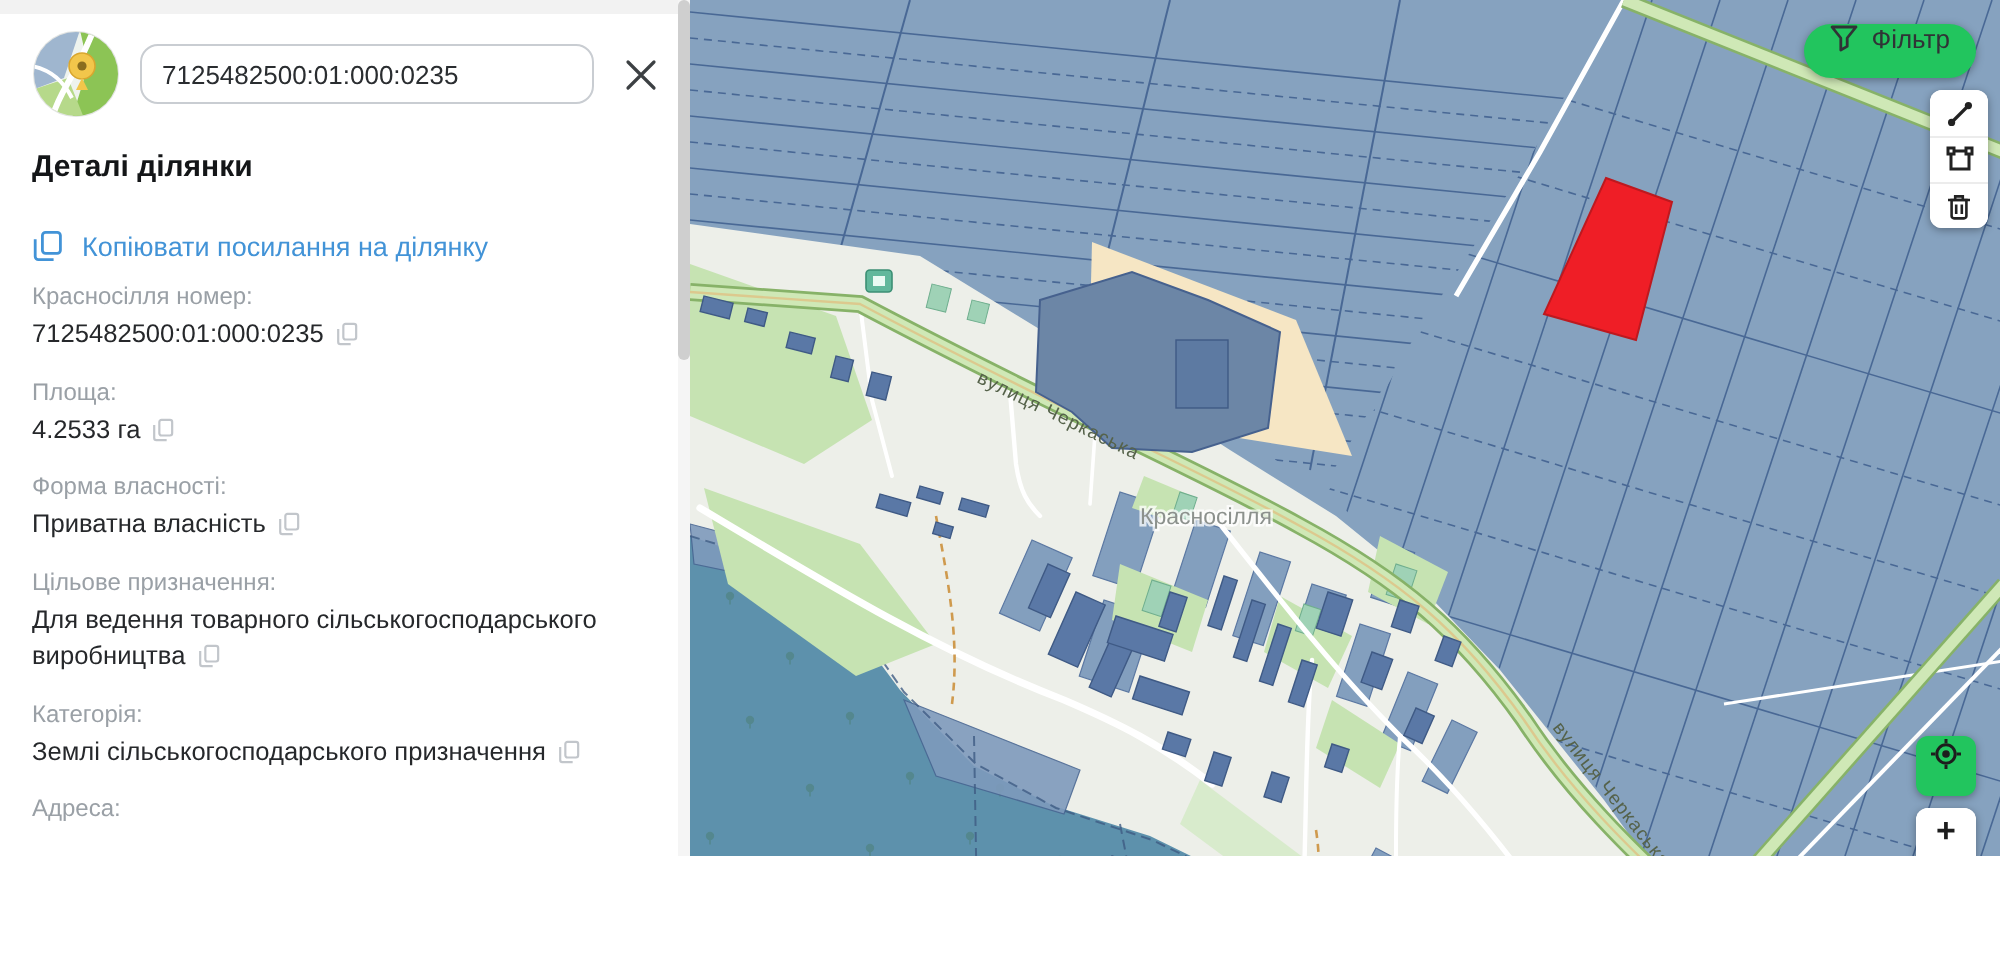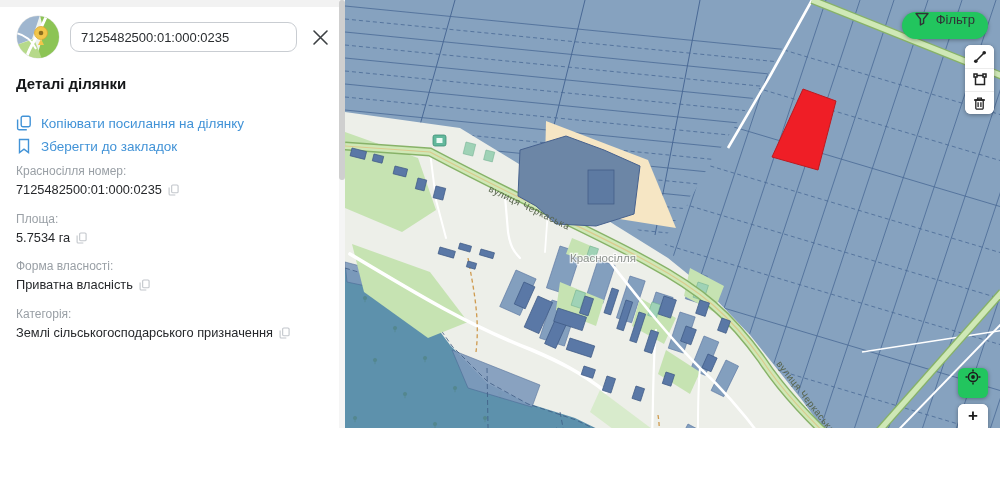--- a/index.html
+++ b/index.html
@@ -82,54 +82,59 @@
 
     <h1>Деталі ділянки</h1>
 
     <div class="action-link">
       <svg width="16" height="16" viewBox="0 0 16 16" fill="none" stroke="#4293d7" stroke-width="1.4">
         <rect x="5.2" y="1.2" width="9" height="10.5" rx="1.6"></rect>
         <path d="M10.8,14.8 H3.2 A1.6,1.6 0 0 1 1.6,13.2 V4.6"></path>
       </svg>
       <span>Копіювати посилання на ділянку</span>
     </div>
-    <div class="action-link">
-      <svg width="16" height="16" viewBox="0 0 16 16" fill="none" stroke="#4293d7" stroke-width="1.4">
-        <path d="M3.5,1.5 h9 v13 l-4.5,-3.4 l-4.5,3.4 Z"></path>
-      </svg>
-      <span>Зберегти до закладок</span>
-    </div>
 
     <div class="field">
       <div class="lbl">Красносілля номер:</div>
       <div class="val"><span>7125482500:01:000:0235</span><span class="copy-ic"><svg width="11" height="12" viewBox="0 0 12 13" fill="none" stroke="#c2c6cb" stroke-width="1.2">
               <rect x="4" y="1" width="7" height="8.5" rx="1.2"></rect>
               <path d="M8,12 H2.4 A1.2,1.2 0 0 1 1.2,10.8 V3.8"></path>
             </svg></span></div>
     </div>
     <div class="field">
       <div class="lbl">Площа:</div>
-      <div class="val"><span>5.7534 га</span><span class="copy-ic"><svg width="11" height="12" viewBox="0 0 12 13" fill="none" stroke="#c2c6cb" stroke-width="1.2">
+      <div class="val"><span>4.2533 га</span><span class="copy-ic"><svg width="11" height="12" viewBox="0 0 12 13" fill="none" stroke="#c2c6cb" stroke-width="1.2">
               <rect x="4" y="1" width="7" height="8.5" rx="1.2"></rect>
               <path d="M8,12 H2.4 A1.2,1.2 0 0 1 1.2,10.8 V3.8"></path>
             </svg></span></div>
     </div>
     <div class="field">
       <div class="lbl">Форма власності:</div>
       <div class="val"><span>Приватна власність</span><span class="copy-ic"><svg width="11" height="12" viewBox="0 0 12 13" fill="none" stroke="#c2c6cb" stroke-width="1.2">
               <rect x="4" y="1" width="7" height="8.5" rx="1.2"></rect>
               <path d="M8,12 H2.4 A1.2,1.2 0 0 1 1.2,10.8 V3.8"></path>
             </svg></span></div>
     </div>
     <div class="field">
+      <div class="lbl">Цільове призначення:</div>
+      <div class="val"><span>Для ведення товарного сільськогосподарського виробництва</span><span class="copy-ic"><svg width="11" height="12" viewBox="0 0 12 13" fill="none" stroke="#c2c6cb" stroke-width="1.2">
+              <rect x="4" y="1" width="7" height="8.5" rx="1.2"></rect>
+              <path d="M8,12 H2.4 A1.2,1.2 0 0 1 1.2,10.8 V3.8"></path>
+            </svg></span></div>
+    </div>
+    <div class="field">
       <div class="lbl">Категорія:</div>
       <div class="val"><span>Землі сільськогосподарського призначення</span><span class="copy-ic"><svg width="11" height="12" viewBox="0 0 12 13" fill="none" stroke="#c2c6cb" stroke-width="1.2">
               <rect x="4" y="1" width="7" height="8.5" rx="1.2"></rect>
               <path d="M8,12 H2.4 A1.2,1.2 0 0 1 1.2,10.8 V3.8"></path>
             </svg></span></div>
+    </div>
+    <div class="field">
+      <div class="lbl">Адреса:</div>
+
     </div>
 
     <div class="panel-scroll">
         <div class="thumb"></div>
       </div>
   </div>
 
   <div class="map">
     <svg class="base" width="655" height="484" viewBox="345 0 655 484">
       <defs>

